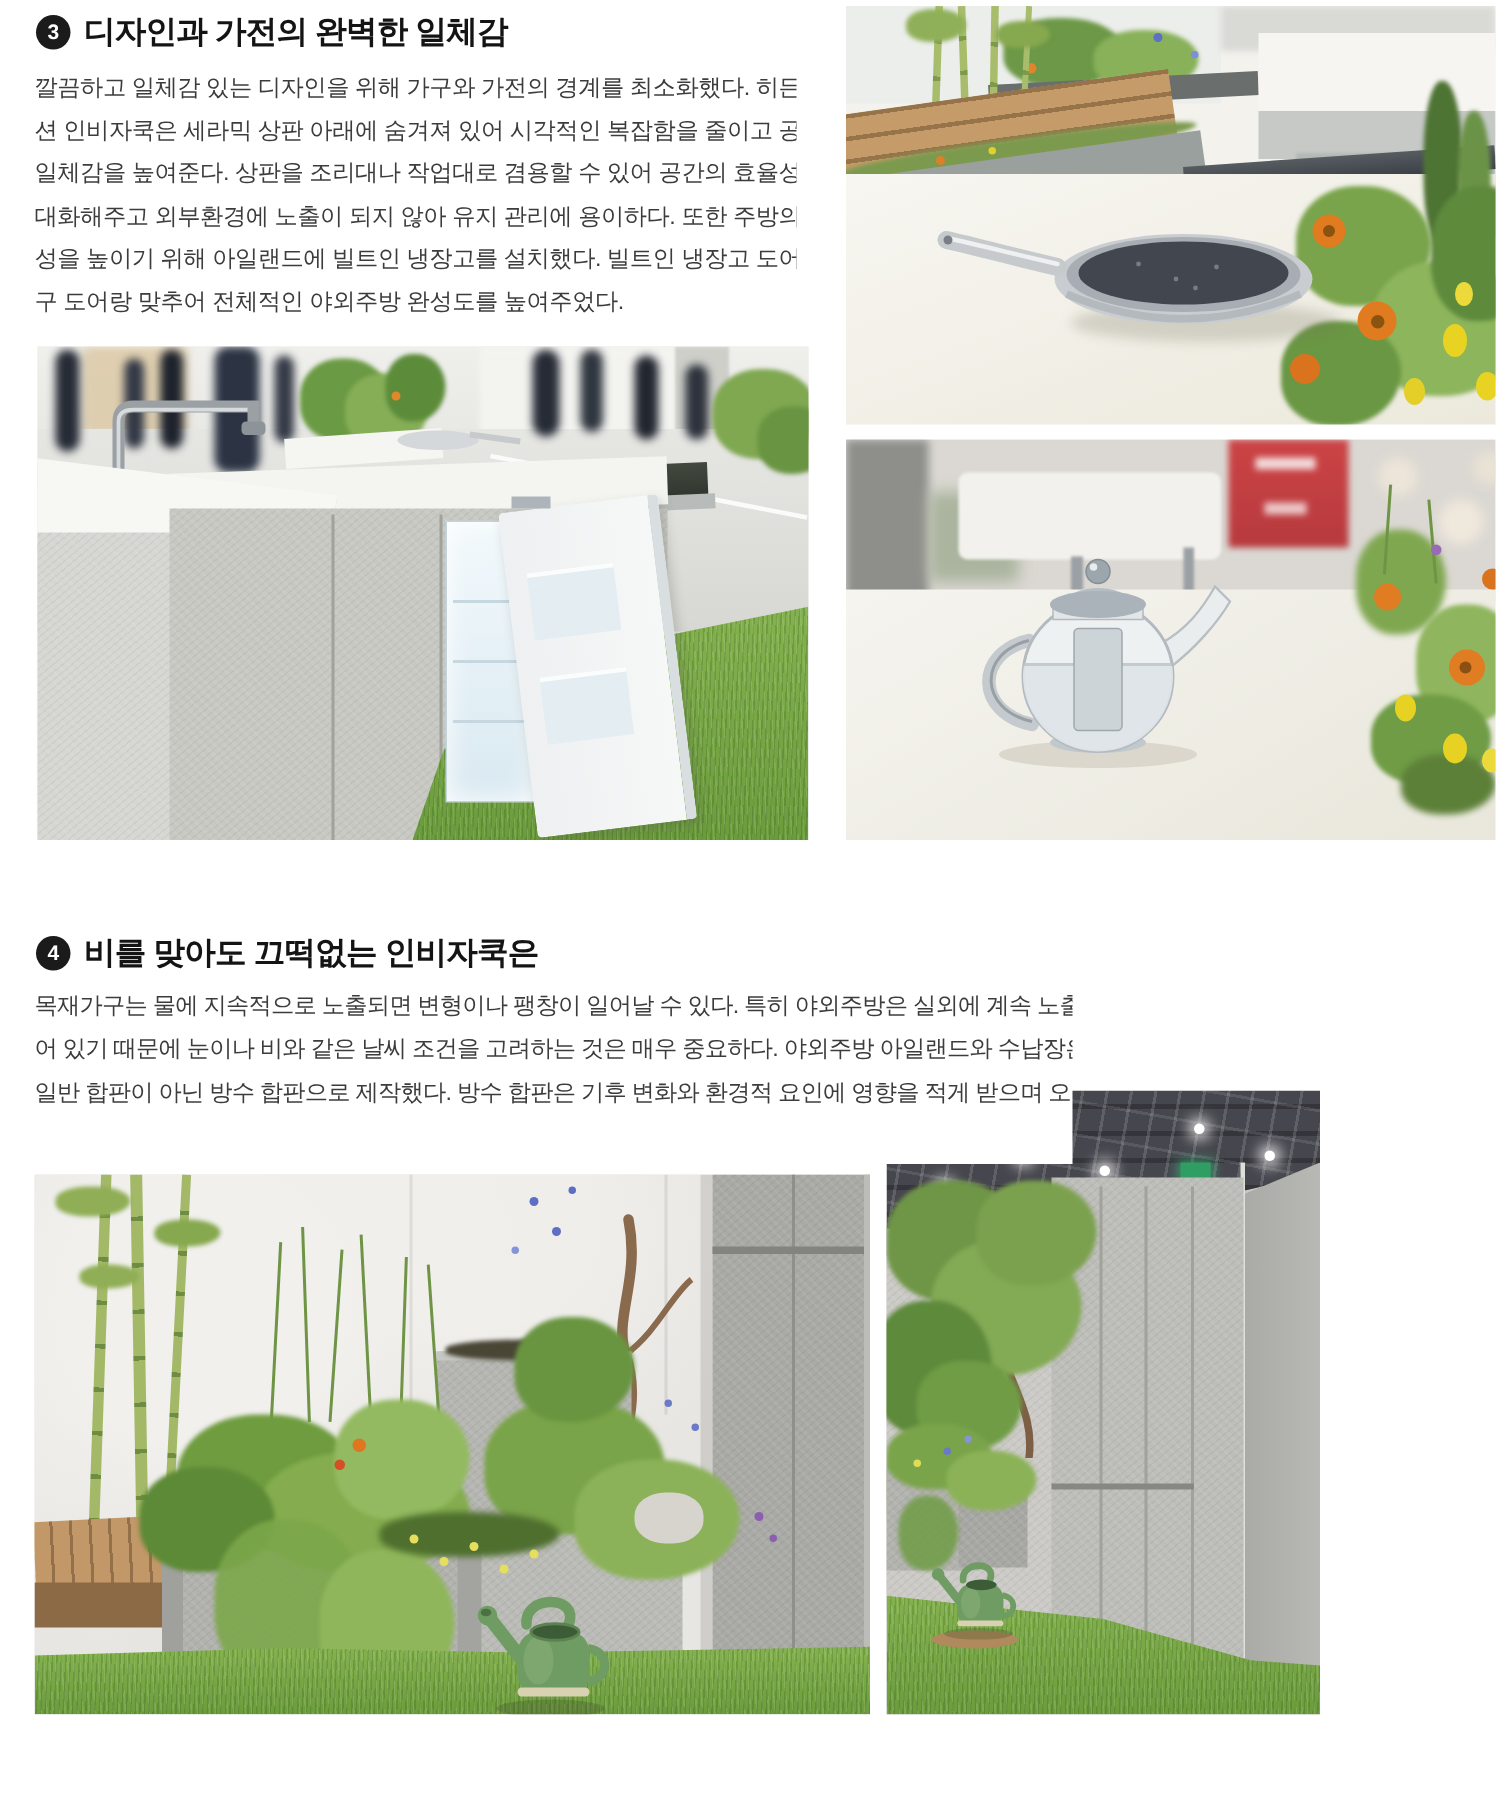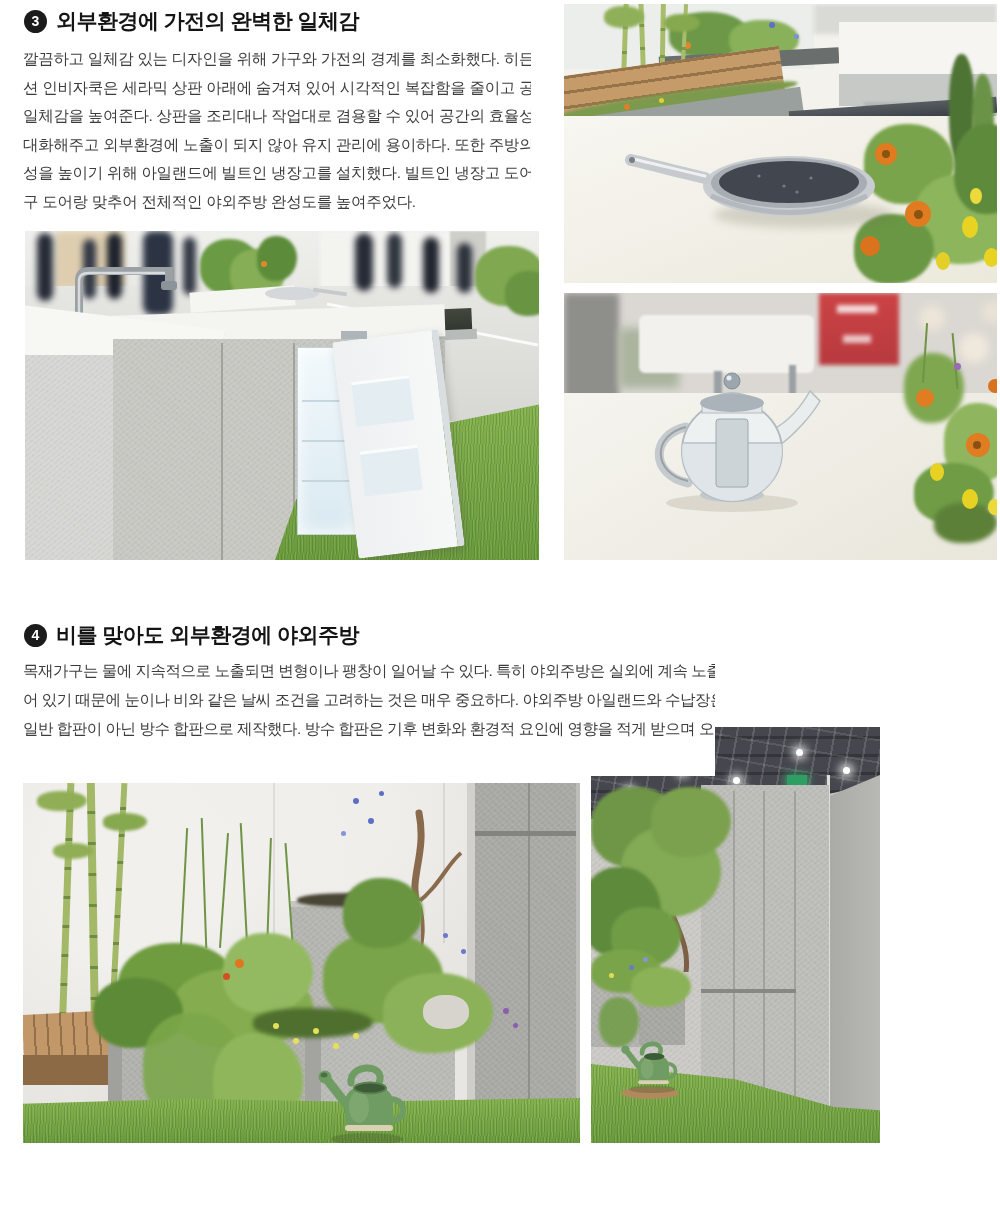--- a/index.html
+++ b/index.html
@@ -29,21 +29,21 @@
   .light{position:absolute;width:7px;height:7px;border-radius:50%;background:#fff;
          box-shadow:0 0 9px 4px rgba(255,255,255,.75);}
 </style>
 </head>
 <body>
 
 <div class="page">
 
   <div class="sec-h" style="left:24px;top:7px;">
     <span class="badge">3</span>
-    <span class="sec-title">외부환경에 가전의 완벽한 일체감</span>
+    <span class="sec-title">디자인과 가전의 완벽한 일체감</span>
   </div>
 
   <div class="para" style="left:23px;top:45px;width:508px;">
     <div class="ln">깔끔하고 일체감 있는 디자인을 위해 가구와 가전의 경계를 최소화했다. 히든 인덕</div>
     <div class="ln">션 인비자쿡은 세라믹 상판 아래에 숨겨져 있어 시각적인 복잡함을 줄이고 공간의</div>
     <div class="ln">일체감을 높여준다. 상판을 조리대나 작업대로 겸용할 수 있어 공간의 효율성을 극</div>
     <div class="ln">대화해주고 외부환경에 노출이 되지 않아 유지 관리에 용이하다. 또한 주방의 기능</div>
     <div class="ln">성을 높이기 위해 아일랜드에 빌트인 냉장고를 설치했다. 빌트인 냉장고 도어를 가</div>
     <div class="ln">구 도어랑 맞추어 전체적인 야외주방 완성도를 높여주었다.</div>
   </div>
@@ -210,21 +210,21 @@
       <rect x="58" y="50" width="60" height="12" fill="#e2e6e8" stroke="#b2bac0" stroke-width="1"></rect>
       <path d="M58,52 Q88,30 118,52 Z" fill="#b6bec5"></path>
       <ellipse cx="88" cy="52" rx="32" ry="9" fill="#aab3ba"></ellipse>
       <circle cx="88" cy="30" r="8" fill="#9ca6ad" stroke="#848e95"></circle>
       <circle cx="85" cy="27" r="2.5" fill="#e8ecee"></circle>
     </svg>
   </figure>
 
   <div class="sec-h" style="left:24px;top:621px;">
     <span class="badge">4</span>
-    <span class="sec-title">비를 맞아도 외부환경에 야외주방</span>
+    <span class="sec-title">비를 맞아도 끄떡없는 인비자쿡은</span>
   </div>
 
   <figure class="photo" style="left:591px;top:727px;width:289px;height:416px;margin:0;background:#c9c8c4;z-index:1;">
     <div class="a" style="left:0;top:0;width:289px;height:120px;clip-path:polygon(0 0,100% 0,100% 46%,42% 78%,0 92%);background:#46464e;background-image:repeating-linear-gradient(100deg,rgba(255,255,255,.14) 0 2px,rgba(0,0,0,0) 2px 16px),repeating-linear-gradient(10deg,rgba(255,255,255,.10) 0 2px,rgba(0,0,0,0) 2px 22px),repeating-linear-gradient(0deg,rgba(0,0,0,.25) 0 3px,rgba(0,0,0,0) 3px 18px);"></div>
     <div class="light" style="left:35px;top:62px;"></div>
     <div class="light" style="left:88px;top:40px;"></div>
     <div class="light" style="left:142px;top:50px;"></div>
     <div class="light" style="left:205px;top:22px;"></div>
     <div class="light" style="left:252px;top:40px;"></div>
     <div class="light" style="left:20px;top:88px;"></div>

